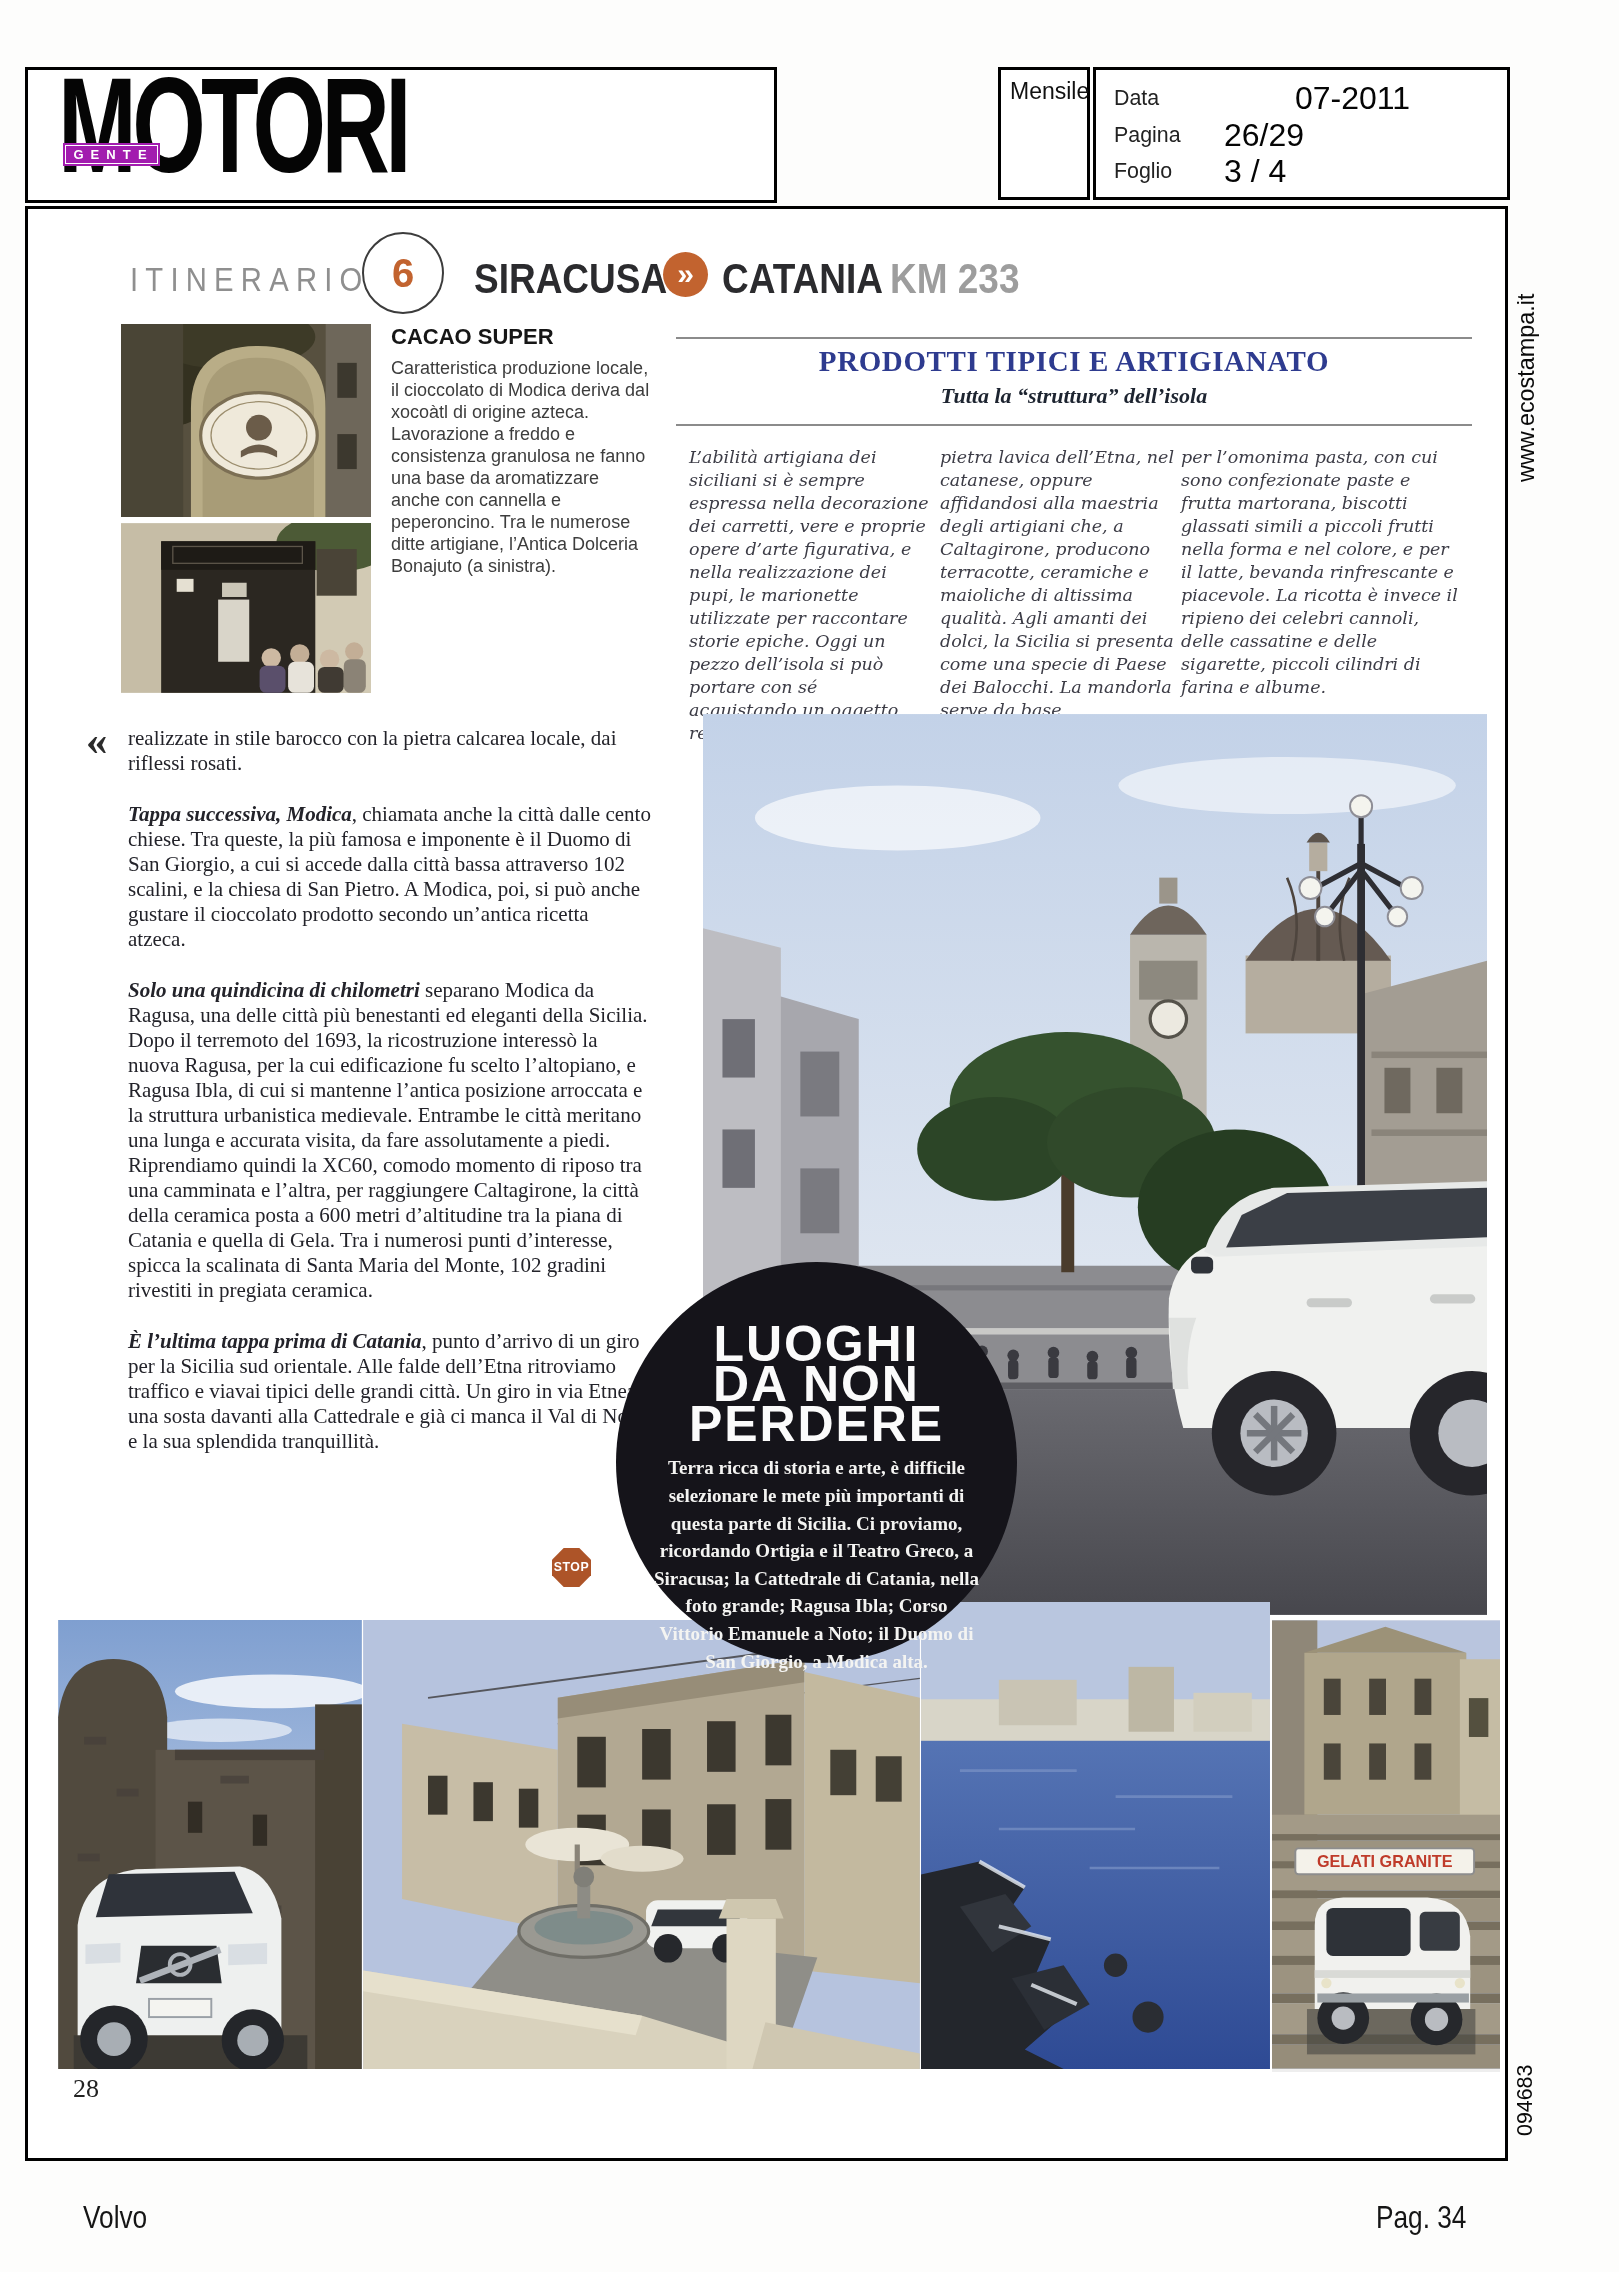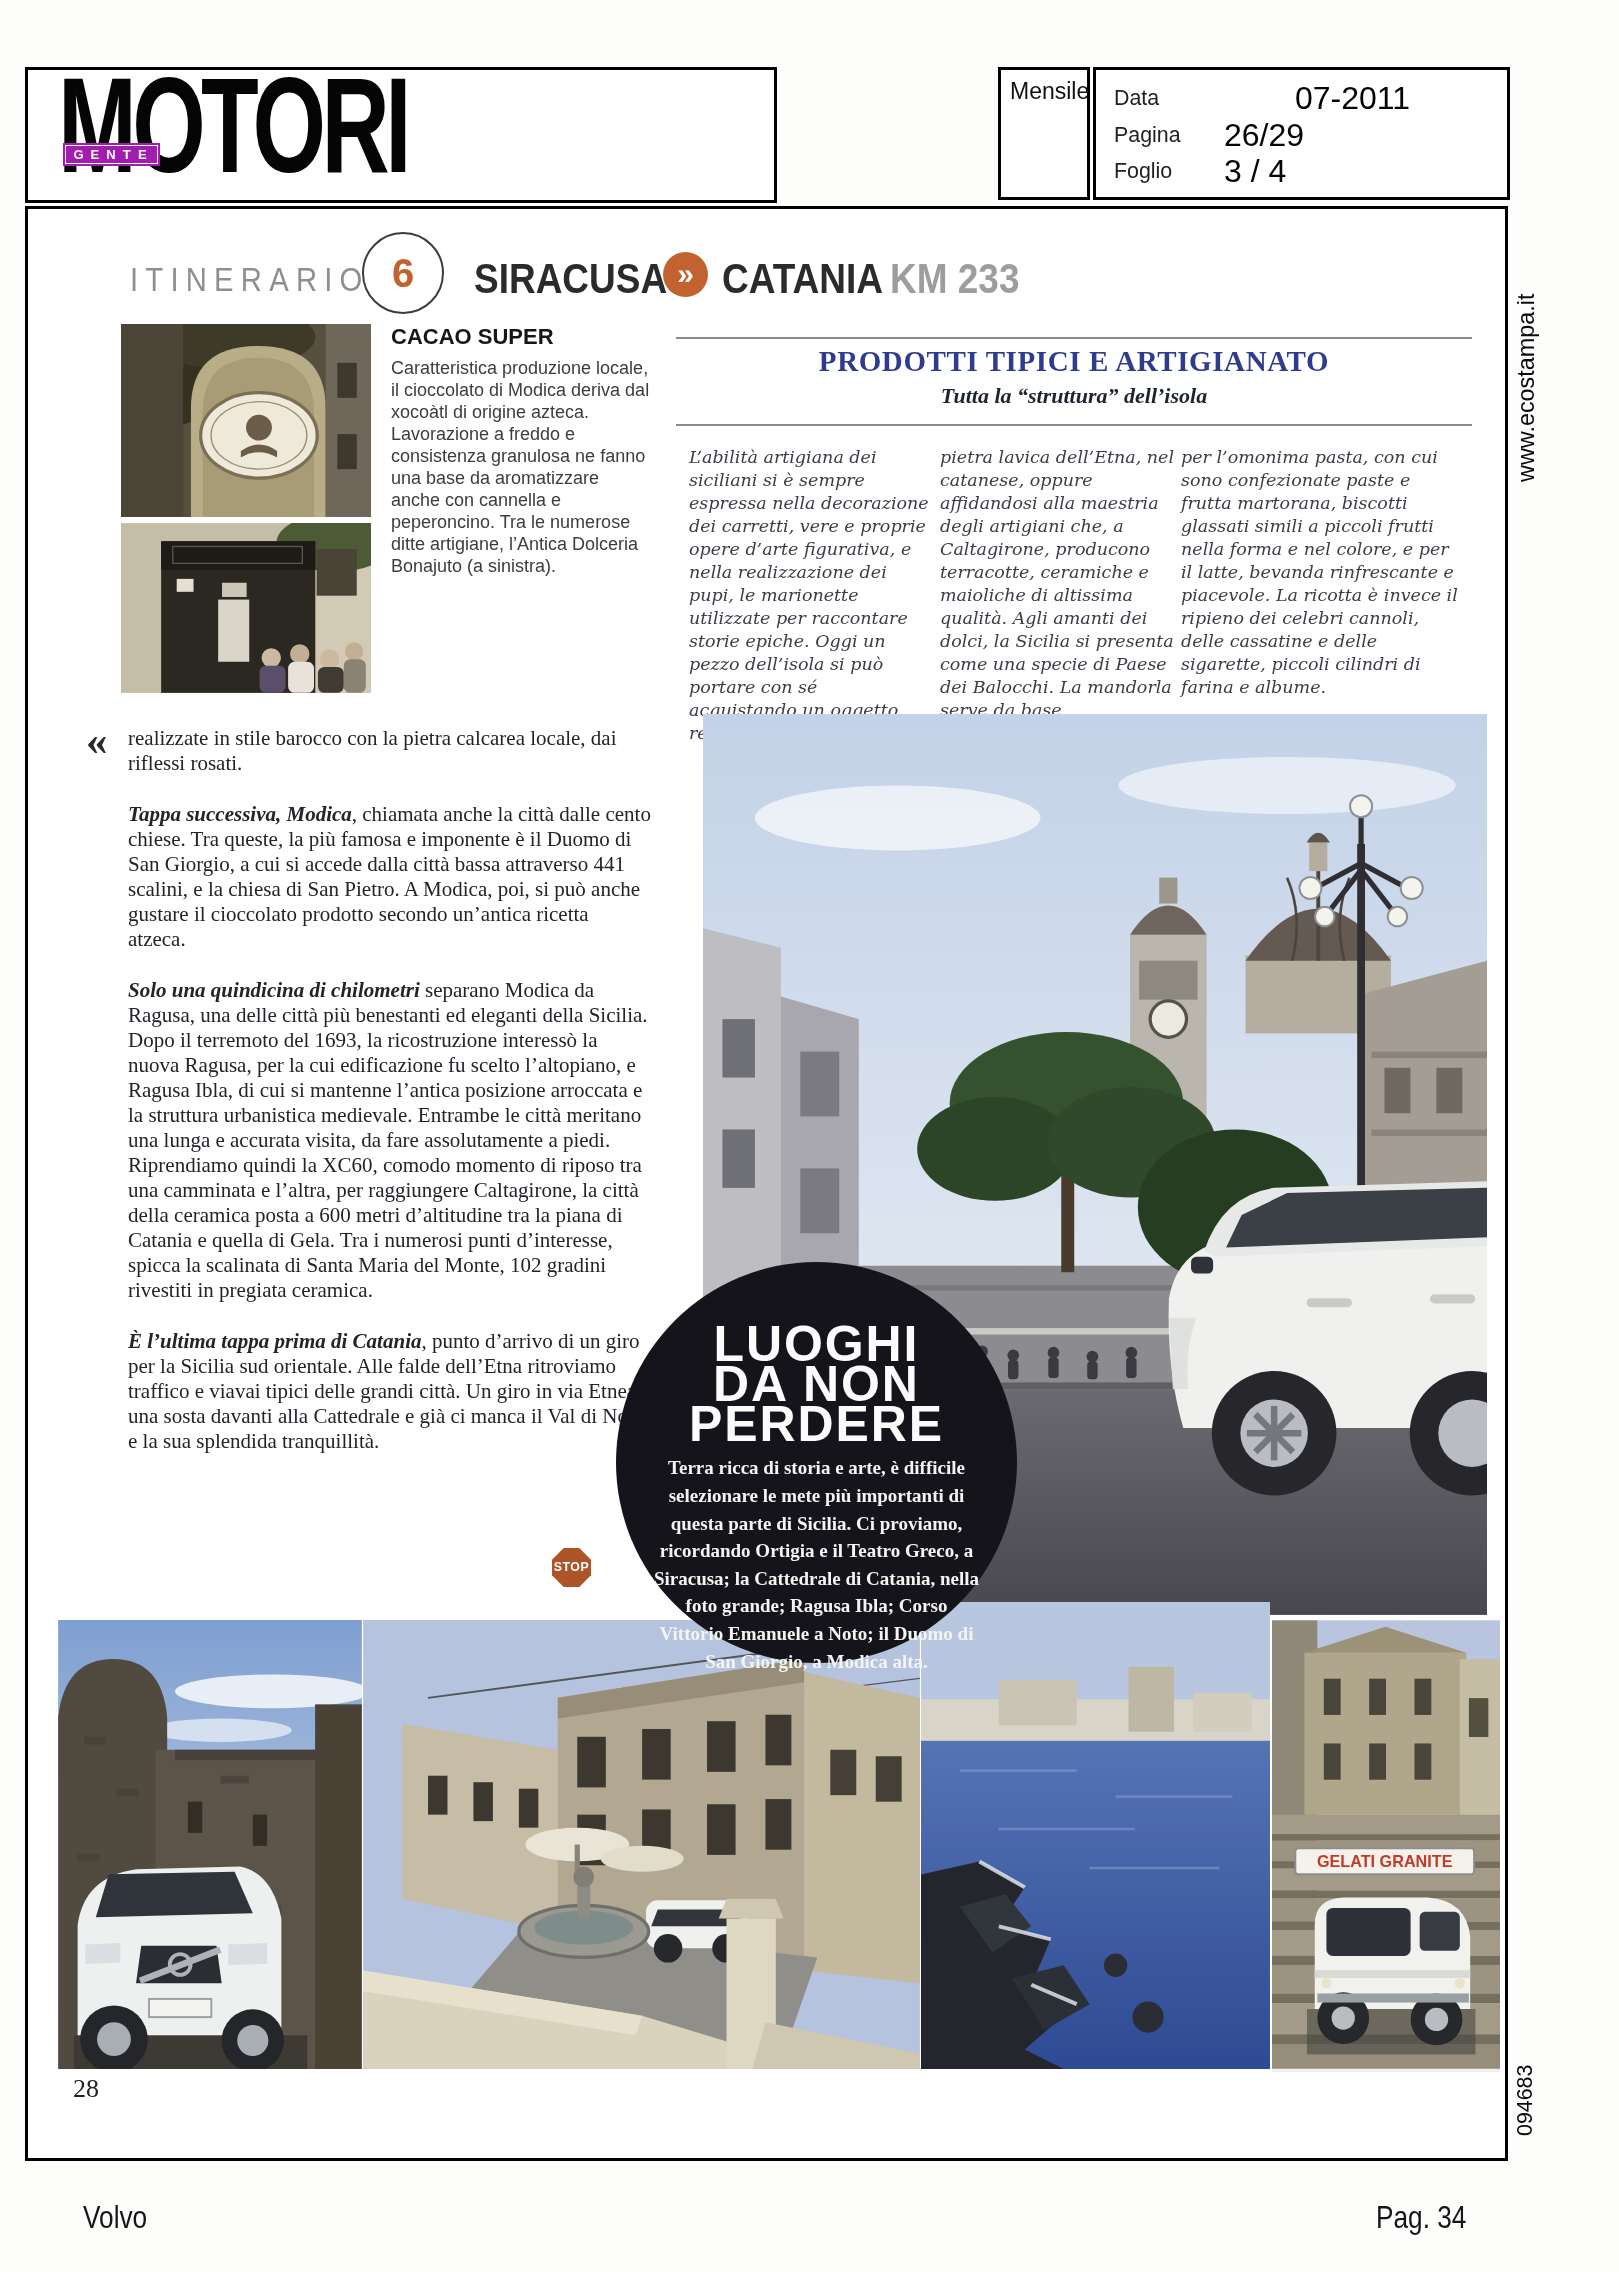--- a/index.html
+++ b/index.html
@@ -182,21 +182,21 @@
   <div class="abs prod-title">PRODOTTI TIPICI E ARTIGIANATO</div>
   <div class="abs prod-sub">Tutta la “struttura” dell’isola</div>
   <div class="abs prod-line prod-l2"></div>
   <div class="abs prod-col prod-c1">L’abilità artigiana dei siciliani si è sempre espressa nella decorazione dei carretti, vere e proprie opere d’arte figurativa, e nella realizzazione dei pupi, le marionette utilizzate per raccontare storie epiche. Oggi un pezzo dell’isola si può portare con sé acquistando un oggetto realizzato con la</div>
   <div class="abs prod-col prod-c2">pietra lavica dell’Etna, nel catanese, oppure affidandosi alla maestria degli artigiani che, a Caltagirone, producono terracotte, ceramiche e maioliche di altissima qualità. Agli amanti dei dolci, la Sicilia si presenta come una specie di Paese dei Balocchi. La mandorla serve da base</div>
   <div class="abs prod-col prod-c3">per l’omonima pasta, con cui sono confezionate paste e frutta martorana, biscotti glassati simili a piccoli frutti nella forma e nel colore, e per il latte, bevanda rinfrescante e piacevole. La ricotta è invece il ripieno dei celebri cannoli, delle cassatine e delle sigarette, piccoli cilindri di farina e albume.</div>
 
   <div class="abs cont-mark">«</div>
   <div class="abs article-col">
     <p><span>realizzate in stile barocco con la pietra calcarea locale, dai riflessi rosati.</span></p>
-    <p><span class="plead">Tappa successiva, Modica</span><span>, chiamata anche la città dalle cento chiese. Tra queste, la più famosa e imponente è il Duomo di San Giorgio, a cui si accede dalla città bassa attraverso 441 scalini, e la chiesa di San Pietro. A Modica, poi, si può anche gustare il cioccolato prodotto secondo un’antica ricetta atzeca.</span></p>
+    <p><span class="plead">Tappa successiva, Modica</span><span>, chiamata anche la città dalle cento chiese. Tra queste, la più famosa e imponente è il Duomo di San Giorgio, a cui si accede dalla città bassa attraverso 102 scalini, e la chiesa di San Pietro. A Modica, poi, si può anche gustare il cioccolato prodotto secondo un’antica ricetta atzeca.</span></p>
     <p><span class="plead">Solo una quindicina di chilometri</span><span> separano Modica da Ragusa, una delle città più benestanti ed eleganti della Sicilia. Dopo il terremoto del 1693, la ricostruzione interessò la nuova Ragusa, per la cui edificazione fu scelto l’altopiano, e Ragusa Ibla, di cui si mantenne l’antica posizione arroccata e la struttura urbanistica medievale. Entrambe le città meritano una lunga e accurata visita, da fare assolutamente a piedi. Riprendiamo quindi la XC60, comodo momento di riposo tra una camminata e l’altra, per raggiungere Caltagirone, la città della ceramica posta a 600 metri d’altitudine tra la piana di Catania e quella di Gela. Tra i numerosi punti d’interesse, spicca la scalinata di Santa Maria del Monte, 102 gradini rivestiti in pregiata ceramica.</span></p>
     <p><span class="plead">È l’ultima tappa prima di Catania</span><span>, punto d’arrivo di un giro per la Sicilia sud orientale. Alle falde dell’Etna ritroviamo traffico e viavai tipici delle grandi città. Un giro in via Etnea, una sosta davanti alla Cattedrale e già ci manca il Val di Noto e la sua splendida tranquillità.</span></p>
   </div>
   <div class="abs stop-badge">STOP</div>
 
   <div class="abs photo-frame main-photo ph">
     <svg width="784" height="901" viewBox="0 0 1208 1388">
       <defs>
         <linearGradient id="skyg" x1="0" y1="0" x2="0" y2="1">
           <stop offset="0" stop-color="#c3d2e8"></stop>

